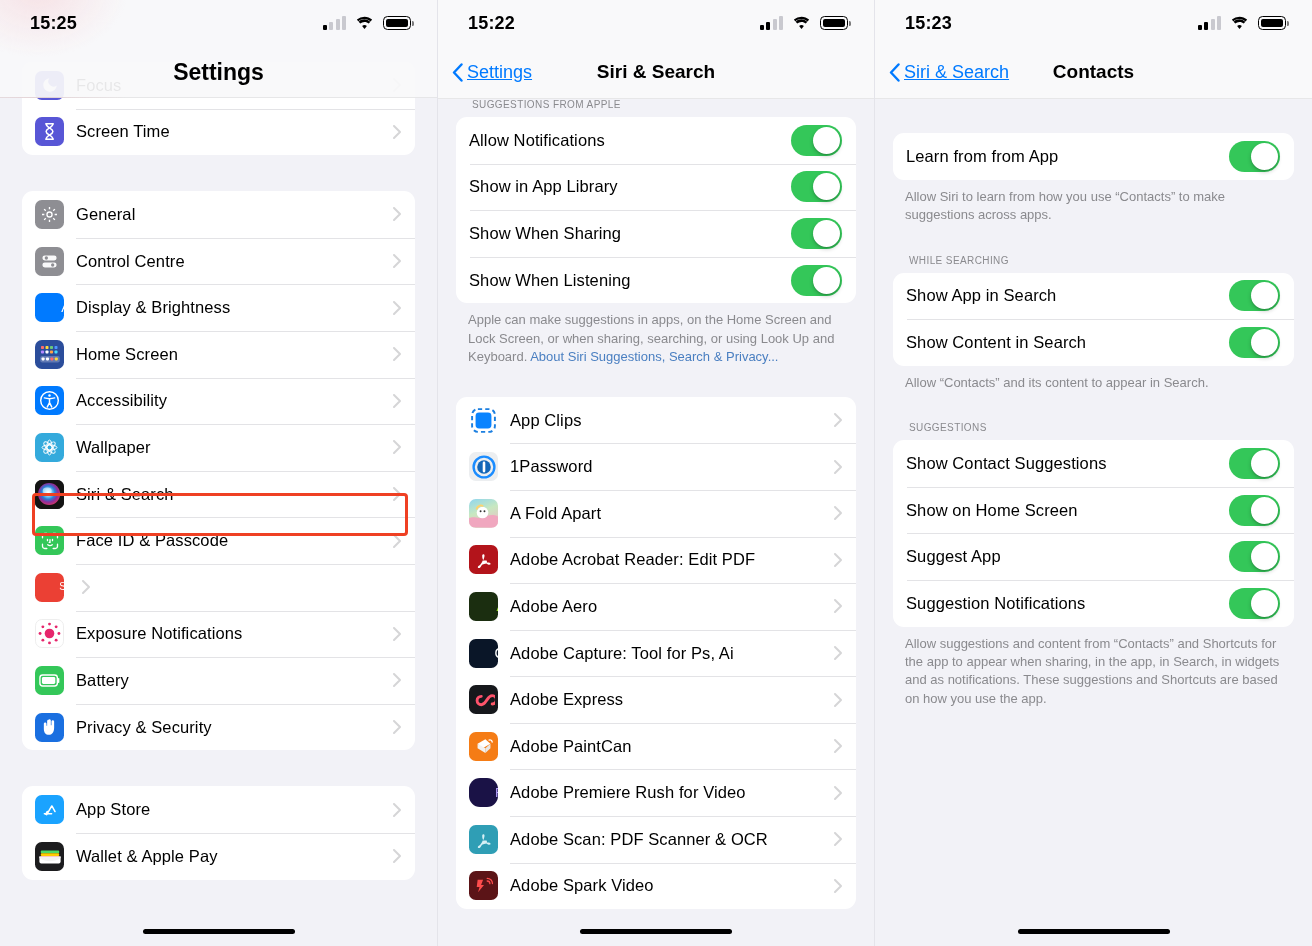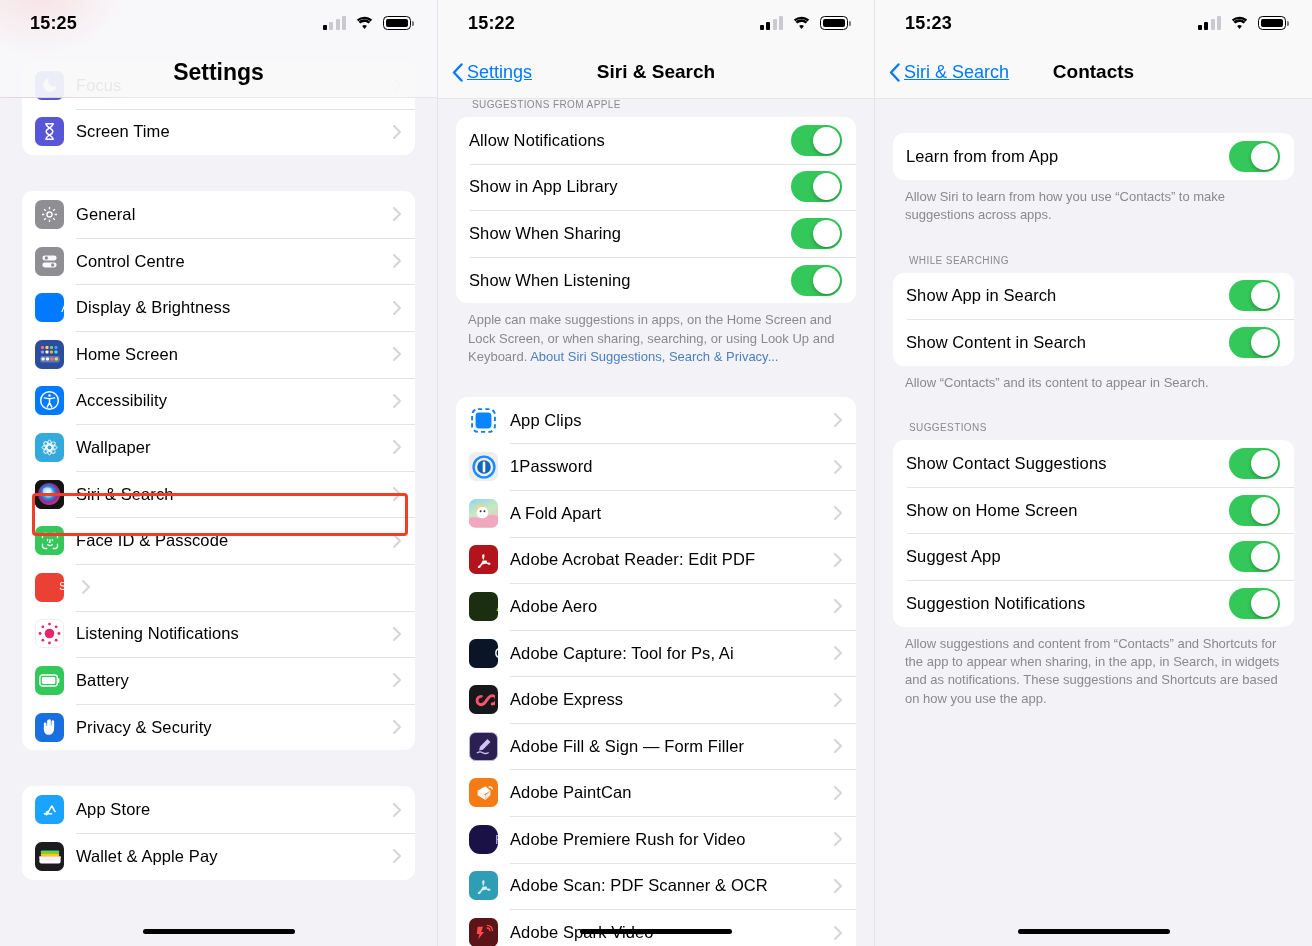--- a/index.html
+++ b/index.html
@@ -336,21 +336,21 @@
                     <circle cx="19.9" cy="6.1" r="1.5"></circle>
                     <circle cx="22.8" cy="13" r="1.5"></circle>
                   <circle cx="19.9" cy="19.9" r="1.5"></circle>
                     <circle cx="13" cy="22.8" r="1.5"></circle>
                     <circle cx="6.1" cy="19.9" r="1.5"></circle>
                   <circle cx="3.2" cy="13" r="1.5"></circle>
                     <circle cx="6.1" cy="6.1" r="1.5"></circle>
                 </g>
               </svg>
             </span>
-            <span class="row-label">Listening Notifications</span>
+            <span class="row-label">Exposure Notifications</span>
             <svg class="chev" viewBox="0 0 8 14">
                 <path d="M1 1l6 6-6 6" fill="none" stroke="#8a8a8e" stroke-width="2" stroke-linecap="round" stroke-linejoin="round"></path>
               </svg>
           </div>
 
           <div class="row">
             <span class="icon-sq" style="background:#34c759;">
               <svg width="22" height="13" viewBox="0 0 24 14">
                   <rect x="1" y="1" width="19" height="12" rx="3" fill="none" stroke="#fff" stroke-width="1.5"></rect>
                   <rect x="3.2" y="3.2" width="14.6" height="7.6" rx="1.6" fill="#fff"></rect>
@@ -573,32 +573,20 @@
                 </linearGradient>
                   </defs>
               </svg>
             </span>
             <span class="row-label">Adobe Express</span>
             <svg class="chev" viewBox="0 0 8 14">
                 <path d="M1 1l6 6-6 6" fill="none" stroke="#8a8a8e" stroke-width="2" stroke-linecap="round" stroke-linejoin="round"></path>
               </svg>
           </div>
 
-          <div class="row">
-            <span class="icon-sq" style="background:#2b2151;border:1.5px solid #b9aee8;">
-              <svg width="20" height="20" viewBox="0 0 22 22">
-                  <path d="M14.8 3.4l3.3 3.3-8.3 8.3-4.2.9.9-4.2z" fill="#cfc2ff"></path>
-                  <path d="M3.6 18.4c2-1.2 4-1.2 6 0s4 1.2 6 0" stroke="#cfc2ff" stroke-width="1.5" fill="none" stroke-linecap="round"></path>
-                </svg>
-            </span>
-            <span class="row-label">Adobe Fill &amp; Sign — Form Filler</span>
-            <svg class="chev" viewBox="0 0 8 14">
-                <path d="M1 1l6 6-6 6" fill="none" stroke="#8a8a8e" stroke-width="2" stroke-linecap="round" stroke-linejoin="round"></path>
-              </svg>
-          </div>
 
           <div class="row">
             <span class="icon-sq" style="background:#f57c15;">
               <svg width="22" height="22" viewBox="0 0 24 24">
                   <path d="M5 9.5l8.5-5 5.5 5-8.5 5z" fill="#fff"></path>
                   <path d="M5 9.5v5l8.5 5v-5z" fill="#f2f2f2"></path>
                   <path d="M13.5 14.5l5.5-5v5l-5.5 5z" fill="#e8e8e8"></path>
                   <path d="M17.5 5.5c1.8-.6 3.4.4 3.4 2.2" stroke="#fff" stroke-width="1.5" fill="none" stroke-linecap="round"></path>
                 </svg>
             </span>

